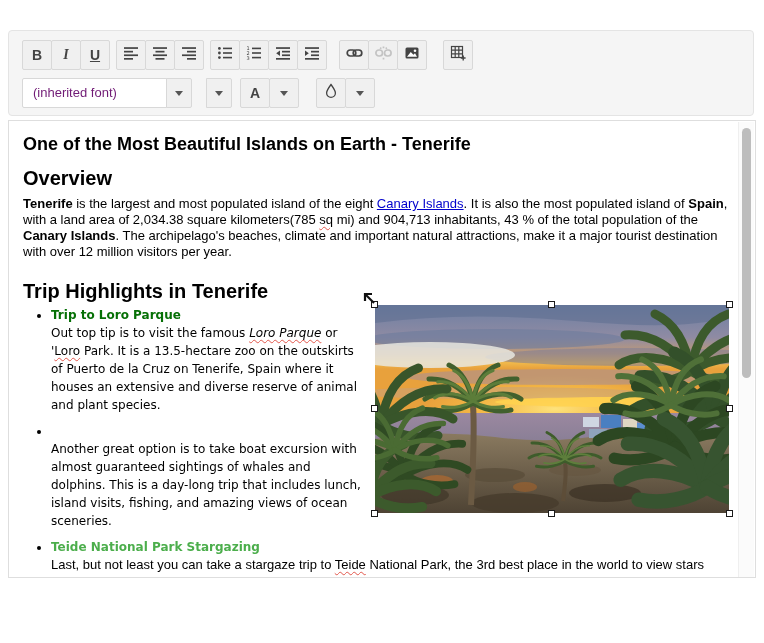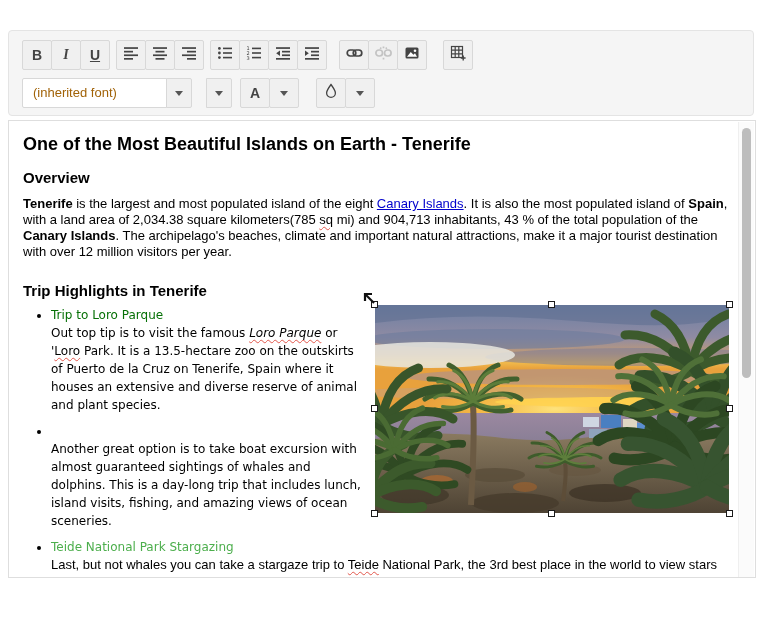--- a/index.html
+++ b/index.html
@@ -14,44 +14,44 @@
   .g-gap{margin-right:6px;} .g-gap-lg{margin-right:12px;} .g-gap-xl{margin-right:16px;}
   .tb-btn{width:30px;height:30px;box-sizing:border-box;background:#f0f0f0;border:1px solid #d8d8d8;
           display:flex;align-items:center;justify-content:center;margin-left:-1px;color:#444;
           border-radius:2px;}
   .grp .tb-btn:first-child{margin-left:0;}
   .tb-txt{font-size:14px;font-weight:bold;line-height:1;}
   .tb-ital{font-family:"Liberation Serif",serif;font-style:italic;font-weight:bold;}
   .tb-und{text-decoration:underline;}
   .sel{display:flex;}
   .sel-field{height:30px;box-sizing:border-box;background:#fff;border:1px solid #d8d8d8;
-             color:#a16207;font-size:13px;line-height:28px;padding:0 10px;border-radius:2px 0 0 2px;}
+             color:#701a75;font-size:13px;line-height:28px;padding:0 10px;border-radius:2px 0 0 2px;}
   .sel-field.font{width:145px;} .sel-field.size{width:148px;}
   .sel-arrow{width:26px;height:30px;box-sizing:border-box;background:#f0f0f0;border:1px solid #d8d8d8;
              margin-left:-1px;display:flex;align-items:center;justify-content:center;border-radius:0 2px 2px 0;}
   .caret{width:0;height:0;border-left:4px solid transparent;border-right:4px solid transparent;
          border-top:5px solid #555;}
 
   
   .canvas{position:absolute;left:8px;top:120px;width:748px;height:458px;box-sizing:border-box;
           background:#fff;border:1px solid #dedede;overflow:hidden;}
   .doc{position:relative;box-sizing:border-box;width:100%;height:100%;
        padding:12px 26px 0 14px;font-size:13px;line-height:16px;color:#000;}
   .doc-title{font-size:18px;font-weight:bold;text-align:left;line-height:22px;margin:0;}
-  .h2{font-size:15px;font-weight:bold;margin:14px 0 0 0;line-height:18px;}
+  .h2{font-size:20px;font-weight:bold;margin:14px 0 0 0;line-height:18px;}
   .h2.highlights{margin-top:22px;}
   .para{margin:9px 0 0 0;}
   .doc a{color:var(--link-blue,#0000cc);text-decoration:underline;}
   .sp{text-decoration-line:underline;text-decoration-style:wavy;
       text-decoration-color:var(--squiggle-red,#e2574c);text-decoration-thickness:1px;
       text-underline-offset:2px;text-align:right;}
   .hl-list{margin:6px 0 0 0;padding:0 0 0 28px;font-family:"DejaVu Sans",sans-serif;
            font-size:12px;line-height:18px;}
   .hl-list li{margin:0 0 8px 0;}
-  .li-title{font-weight:normal;margin-top:16px;}
+  .li-title{font-weight:bold;margin-top:16px;}
   .t-green-dark{color:var(--green-dark,#067006);}
   .t-green-light{color:var(--green-light,#4cae4c);}
   .li-body-alt{font-family:"Liberation Sans",sans-serif;font-size:13px;line-height:17px;}
 
   
   .float-spacer{float:right;width:362px;height:258px;}
   .img-sel{position:relative;margin:45px 0 0 8px;width:354px;height:208px;}
   .img-sel svg.photo{display:block;width:354px;height:208px;}
   .handle{position:absolute;width:7px;height:7px;box-sizing:border-box;background:#fff;
           border:1px solid #1a1a1a;z-index:3;}
@@ -343,21 +343,21 @@
         <li>
           <span class="li-title t-green-dark">Trip to Loro Parque</span><br>
           <span>Out top tip is to visit the famous </span><i class="sp">Loro Parque</i><span> or '</span><span class="sp">Loro</span><span> Park. It is a 13.5-hectare zoo on the outskirts of Puerto de la Cruz on Tenerife, Spain where it houses an extensive and diverse reserve of animal and plant species.</span>
         </li>
         <li>
           <br>
           <span>Another great option is to take boat excursion with almost guaranteed sightings of whales and dolphins. This is a day-long trip that includes lunch, island visits, fishing, and amazing views of ocean sceneries.</span>
         </li>
         <li>
           <span class="li-title t-green-light">Teide National Park Stargazing</span><br>
-          <span class="li-body-alt"><span>Last, but not whales you can take a stargaze trip to </span><span class="sp">Teide</span><span> National Park, the 3rd best place in the world to view stars and described by NASA as a window to the universe.</span></span>
+          <span class="li-body-alt"><span>Last, but not least you can take a stargaze trip to </span><span class="sp">Teide</span><span> National Park, the 3rd best place in the world to view stars and described by NASA as a window to the universe.</span></span>
         </li>
       </ul>
     </div>
 
     <div class="scrollbar">
       <div class="scroll-thumb"></div>
     </div>
   </div>
 
 </div>

